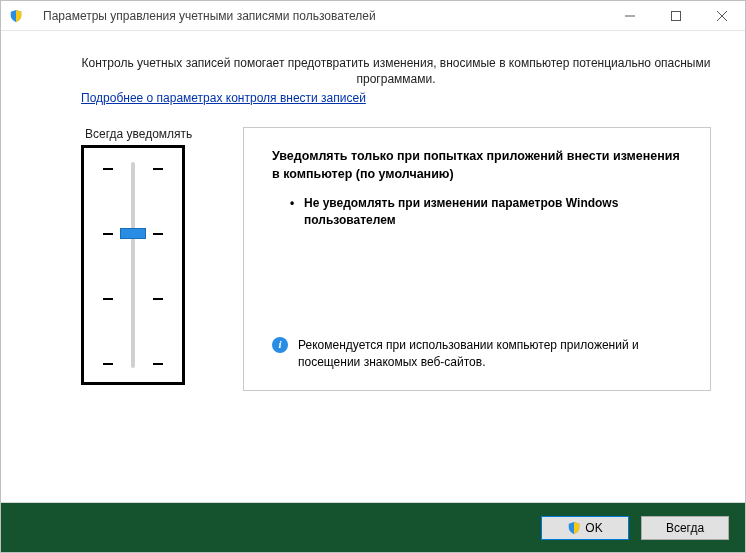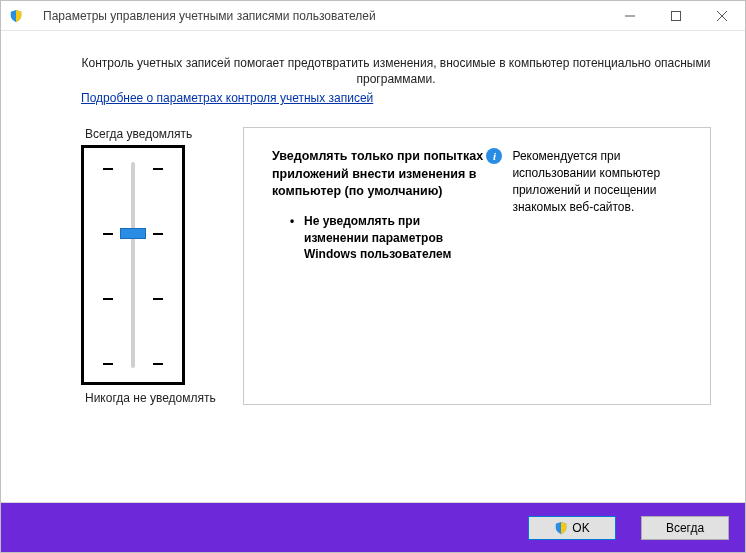--- a/index.html
+++ b/index.html
@@ -110,21 +110,21 @@
     margin-left: -13px;
     background: #2a8de4;
     border: 1px solid #1a6db8;
   }
   .info-panel {
     flex: 1;
     border: 1px solid #c9c9c9;
     padding: 20px 22px 20px 28px;
     min-height: 240px;
     display: flex;
-    flex-direction: row;
+    flex-direction: column;
     justify-content: space-between;
   }
   .info-top { }
   .info-title {
     font-weight: 600;
     font-size: 12.5px;
     margin-bottom: 12px;
     line-height: 1.4;
   }
   .info-bullet {
@@ -154,27 +154,27 @@
     background: #2a8de4;
     color: #fff;
     font-weight: bold;
     font-size: 11px;
     display: flex; align-items: center; justify-content: center;
     font-family: Georgia, serif;
     font-style: italic;
   }
   .footer {
     height: 50px;
-    background: #6d28d9;
+    background: #14532d;
     border-top: 1px solid #d6d6d6;
     display: flex;
     align-items: center;
     justify-content: flex-end;
     padding-right: 16px;
-    gap: 25px;
+    gap: 12px;
   }
   .btn {
     min-width: 88px;
     height: 24px;
     background: #e1e1e1;
     border: 1px solid #adadad;
     font-size: 12px;
     display: flex;
     align-items: center;
     justify-content: center;
@@ -212,21 +212,21 @@
       <svg width="10" height="10">
           <line x1="0" y1="0" x2="10" y2="10" stroke="#555" stroke-width="1"></line>
           <line x1="10" y1="0" x2="0" y2="10" stroke="#555" stroke-width="1"></line>
         </svg>
     </div>
   </div>
 </div>
 
 <div class="content">
   <div class="desc">Контроль учетных записей помогает предотвратить изменения, вносимые в компьютер потенциально опасными программами.</div>
-  <a class="link">Подробнее о параметрах контроля учетных записей</a>
+  <a class="link">Подробнее о параметрах контроля внести записей</a>
 
   <div class="slider-area">
     <div class="slider-col">
       <div class="slider-label-top">Всегда уведомлять</div>
       <div class="slider-box">
         <div class="track"></div>
         <div class="tick" style="top:20px">
             <span></span>
             <span></span>
           </div>
@@ -237,21 +237,20 @@
         <div class="tick" style="top:150px">
             <span></span>
             <span></span>
           </div>
         <div class="tick" style="top:215px">
             <span></span>
             <span></span>
           </div>
         <div class="thumb" style="top:80px"></div>
       </div>
-      <div class="slider-label-bottom">Никогда не уведомлять</div>
     </div>
 
     <div class="info-panel">
       <div class="info-top">
         <div class="info-title">Уведомлять только при попытках приложений внести изменения в компьютер (по умолчанию)</div>
         <div class="info-bullet">Не уведомлять при изменении параметров Windows пользователем</div>
       </div>
       <div class="info-bottom">
         <span class="info-icon">i</span>
         <span>Рекомендуется при использовании компьютер приложений и посещении знакомых веб-сайтов.</span>

